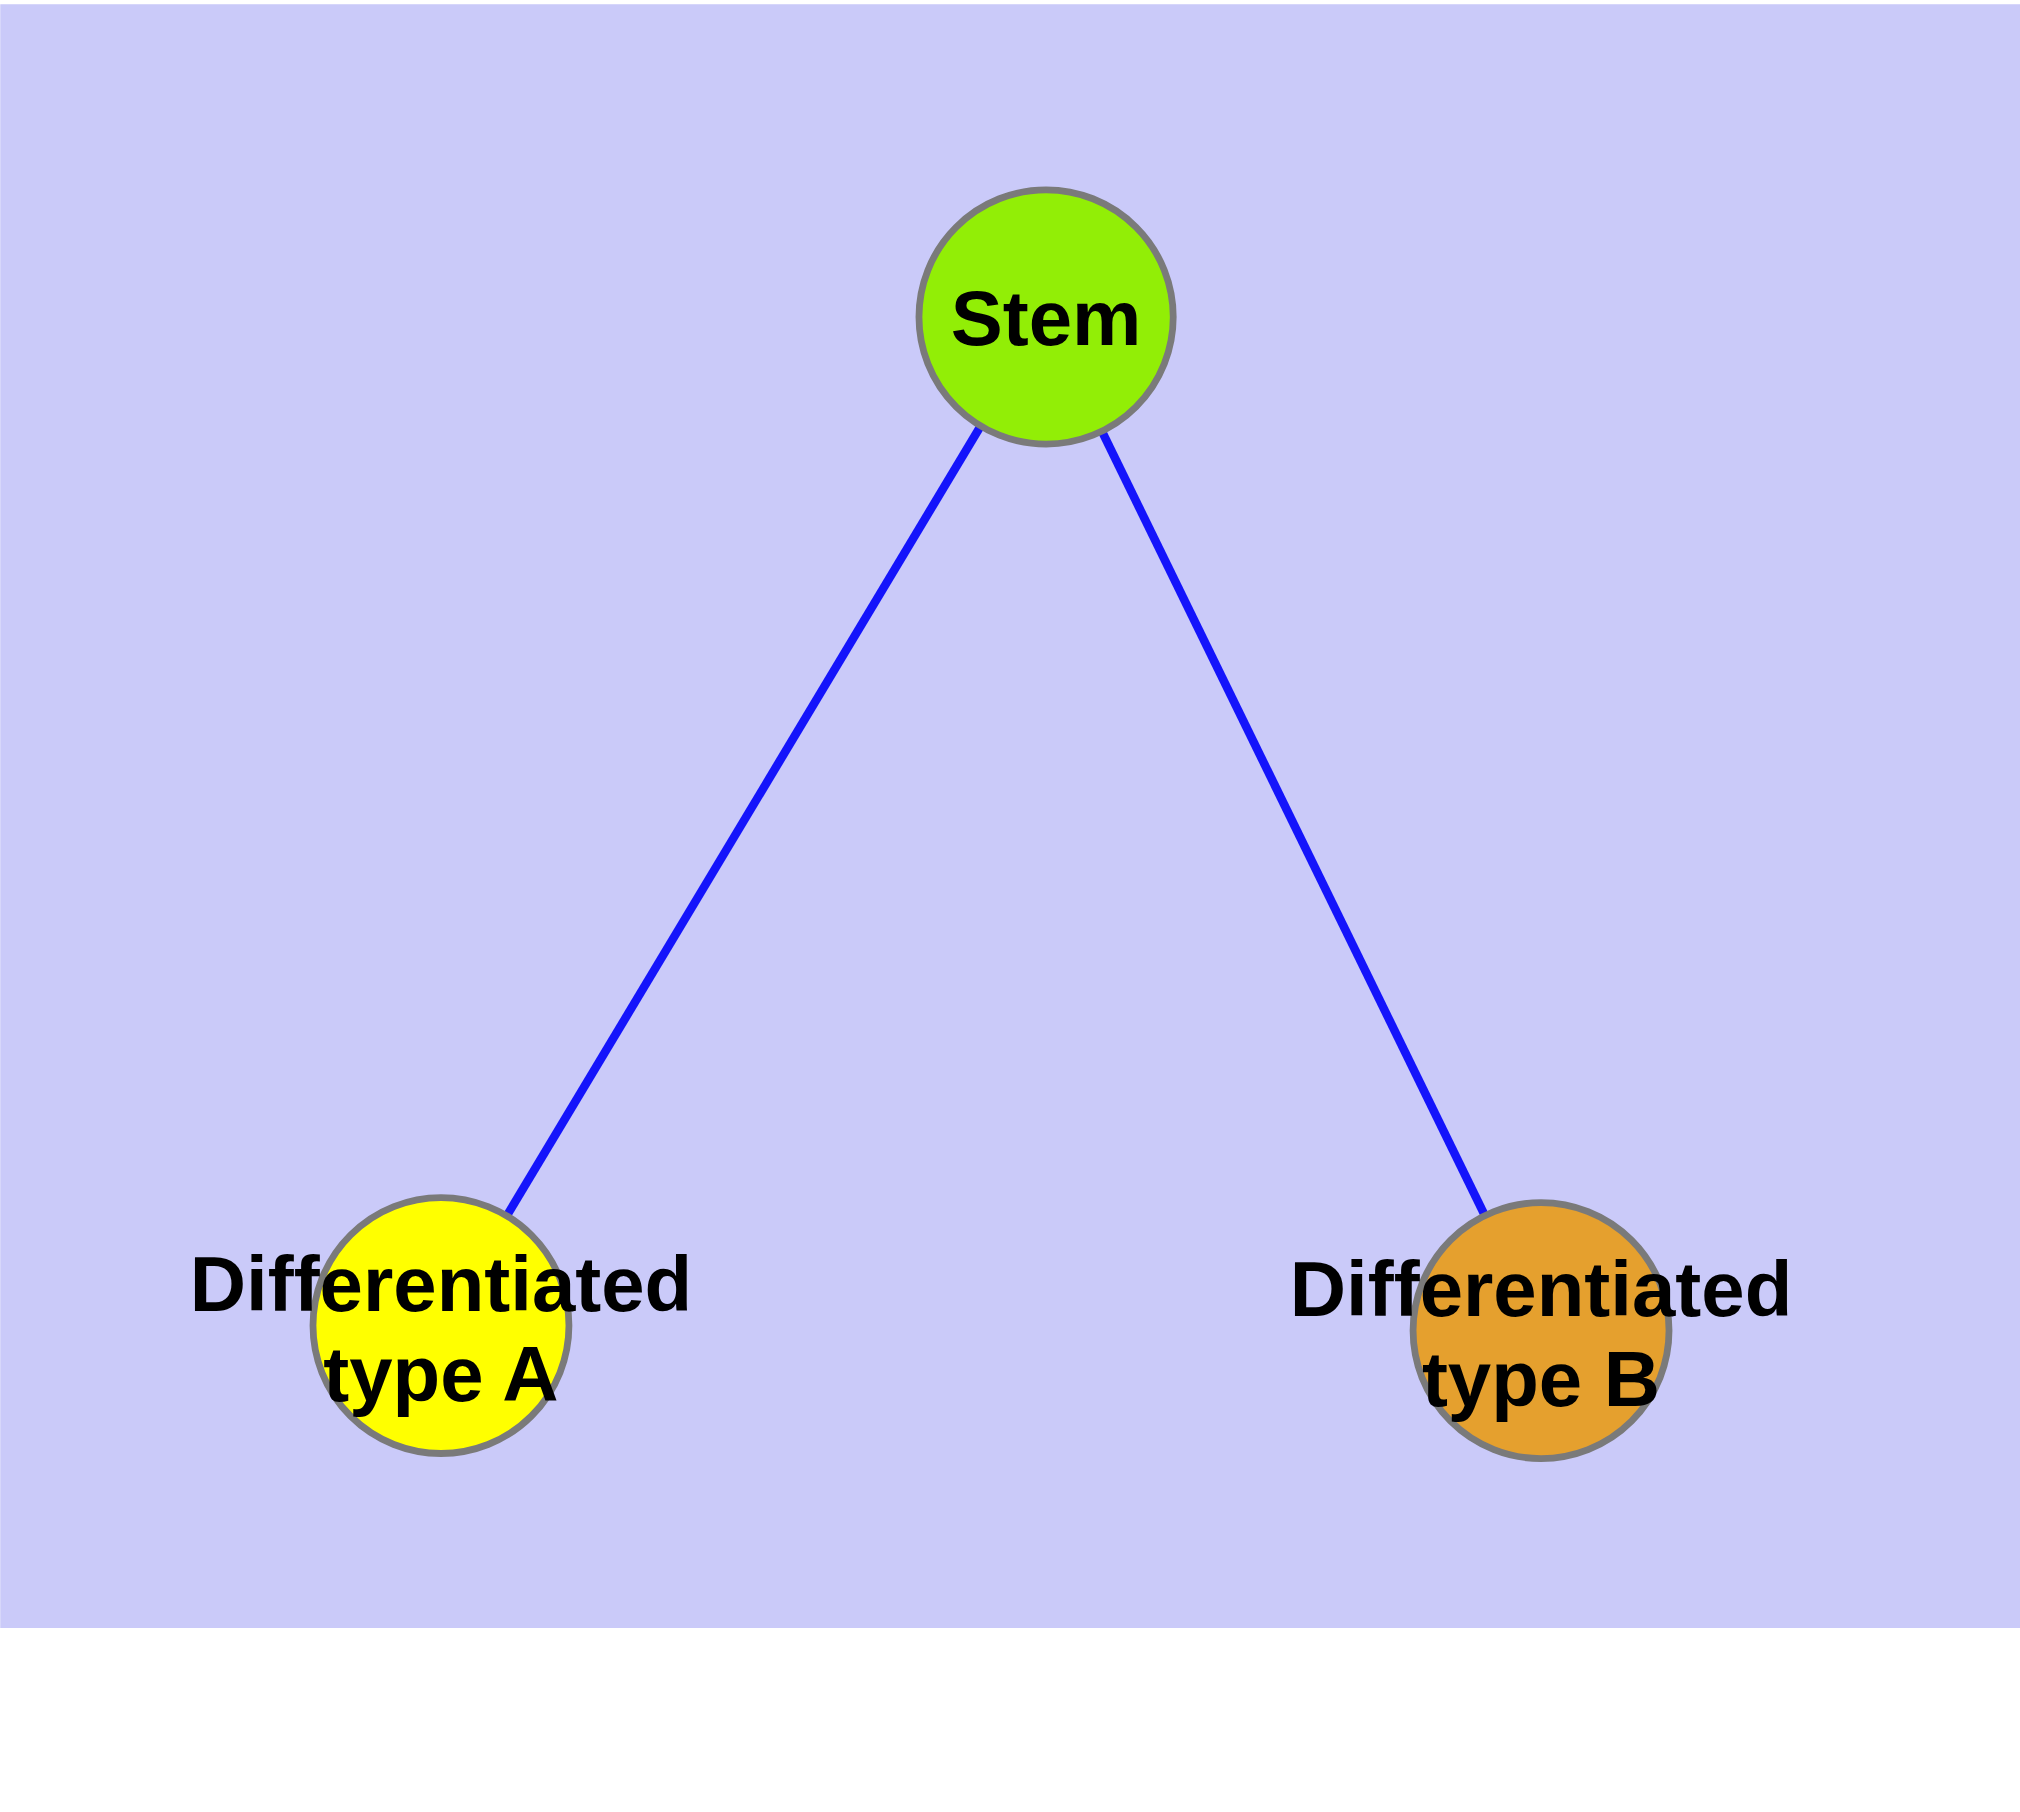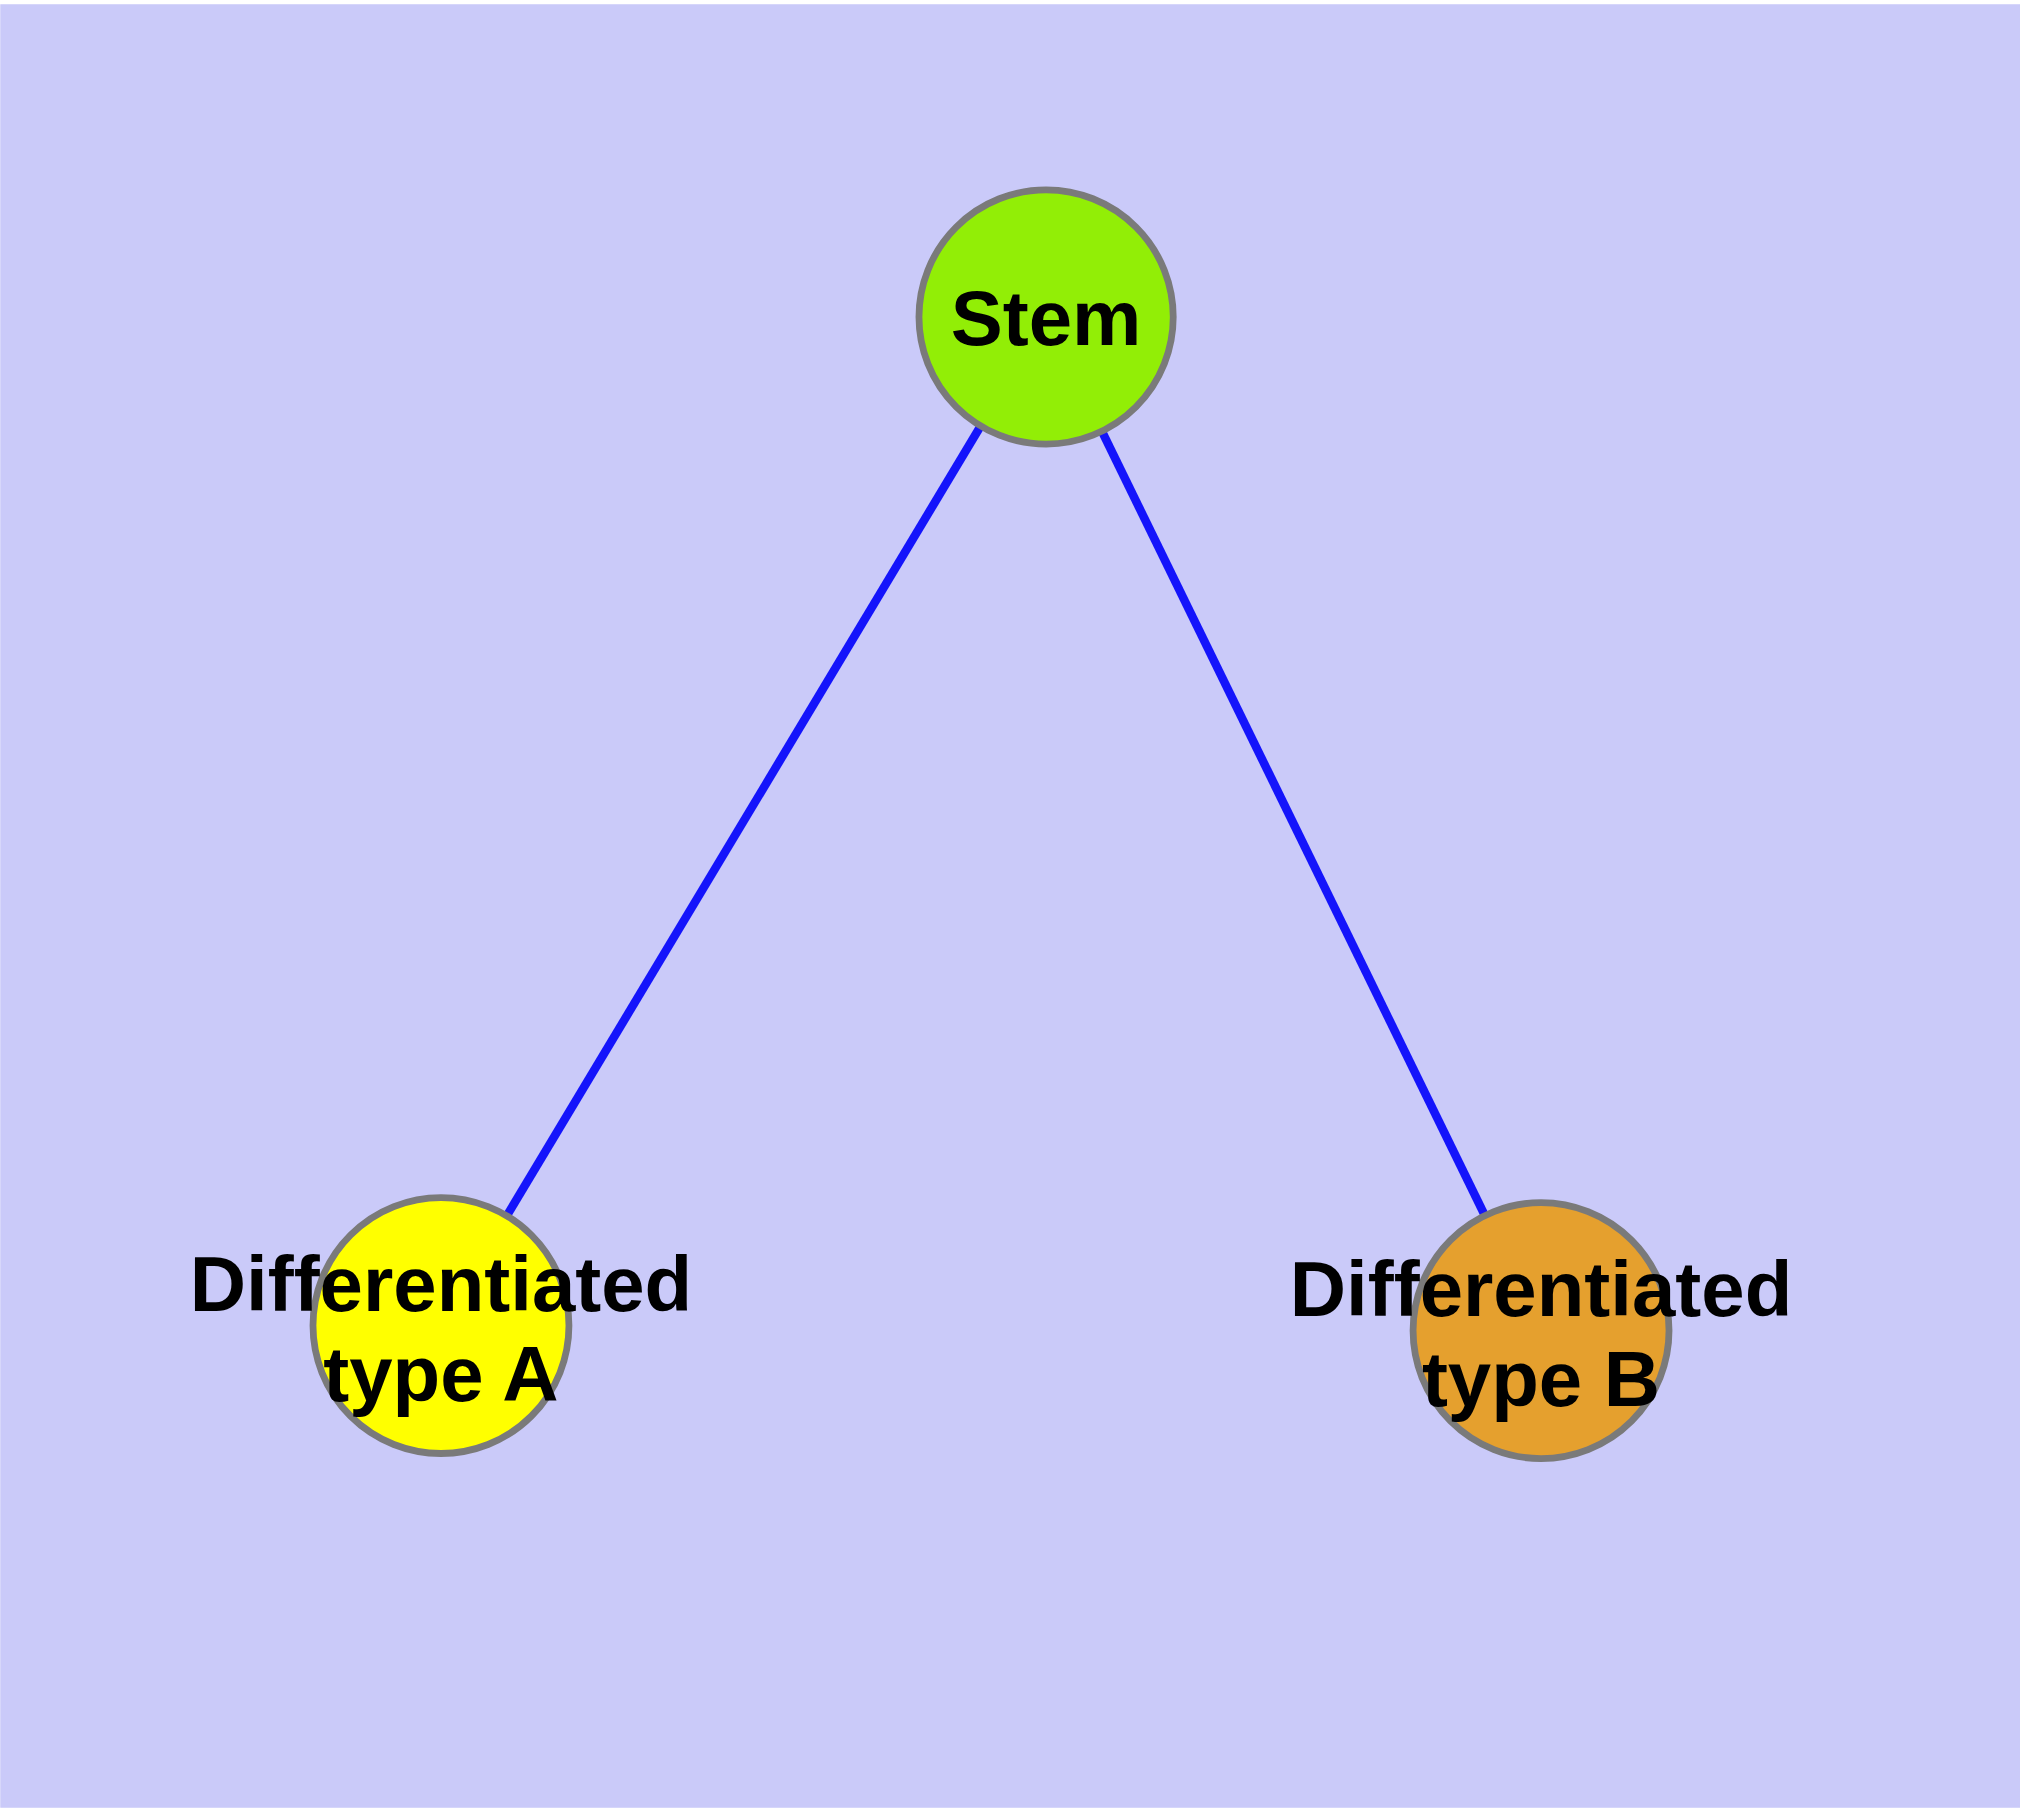--- a/index.html
+++ b/index.html
@@ -3,21 +3,21 @@
 <meta charset="utf-8">
 <style>
   html, body {
     margin: 0;
     padding: 0;
     background: #ffffff;
     font-family: "Liberation Sans", sans-serif;
   }
   .canvas-wrap {
     width: 2021px;
-    height: 1812px;
+    height: 1628px;
     position: relative;
     text-align: center;
   }
   svg.diagram {
     display: block;
     width: 2021px;
     height: 1812px;
   }
   .node-label {
     font-family: "Liberation Sans", "DejaVu Sans", sans-serif;

